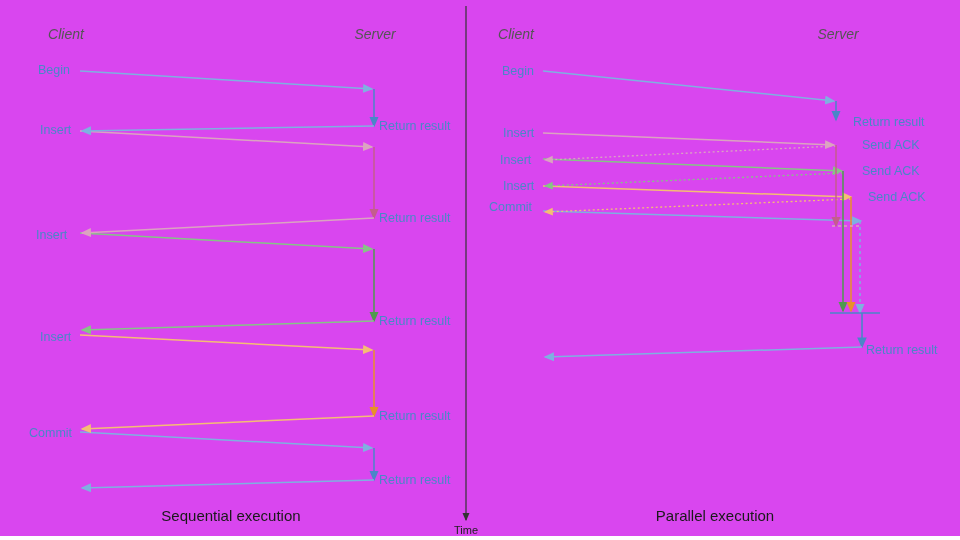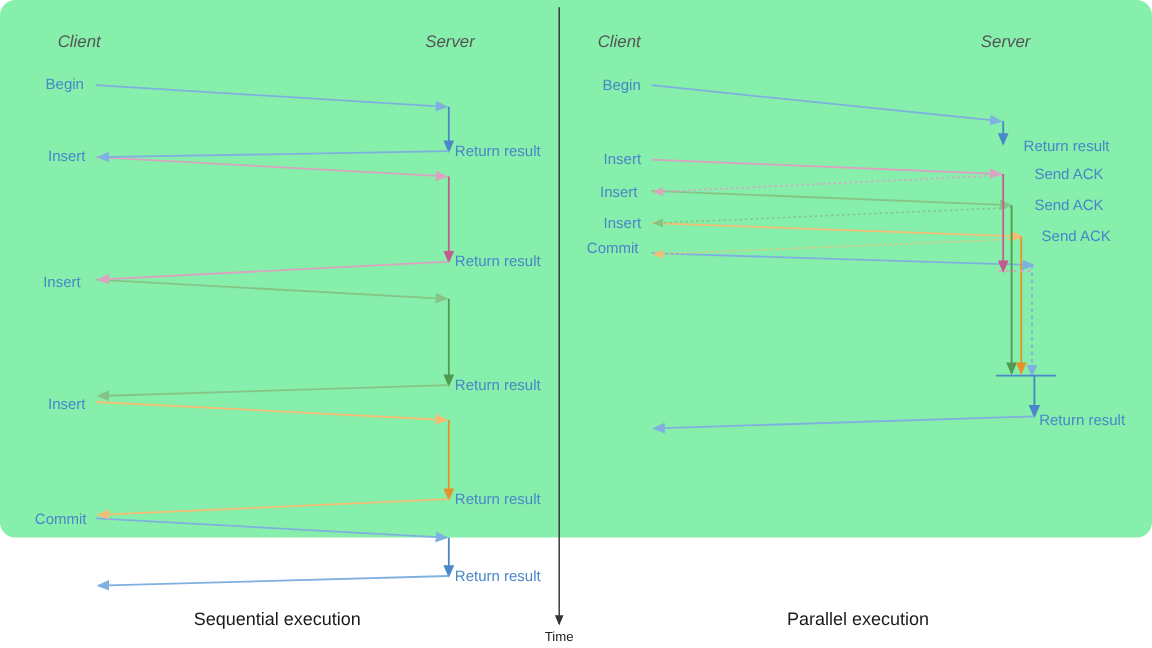--- a/index.html
+++ b/index.html
@@ -11,23 +11,22 @@
   body {
     width: 960px;
     height: 540px;
     overflow: hidden;
     font-family: "Liberation Sans", sans-serif;
     color: #000000;
   }
   #canvas {
     position: relative;
     width: 960px;
-    height: 448px;
-    background: #86efac;
-    border-radius: 13px;
+    height: 536px;
+    background: #d946ef;
   }
   svg#diagram {
     position: absolute;
     left: 0;
     top: 0;
     width: 960px;
     height: 540px;
   }
   .lane-title {
     font-family: "Liberation Sans", sans-serif;

